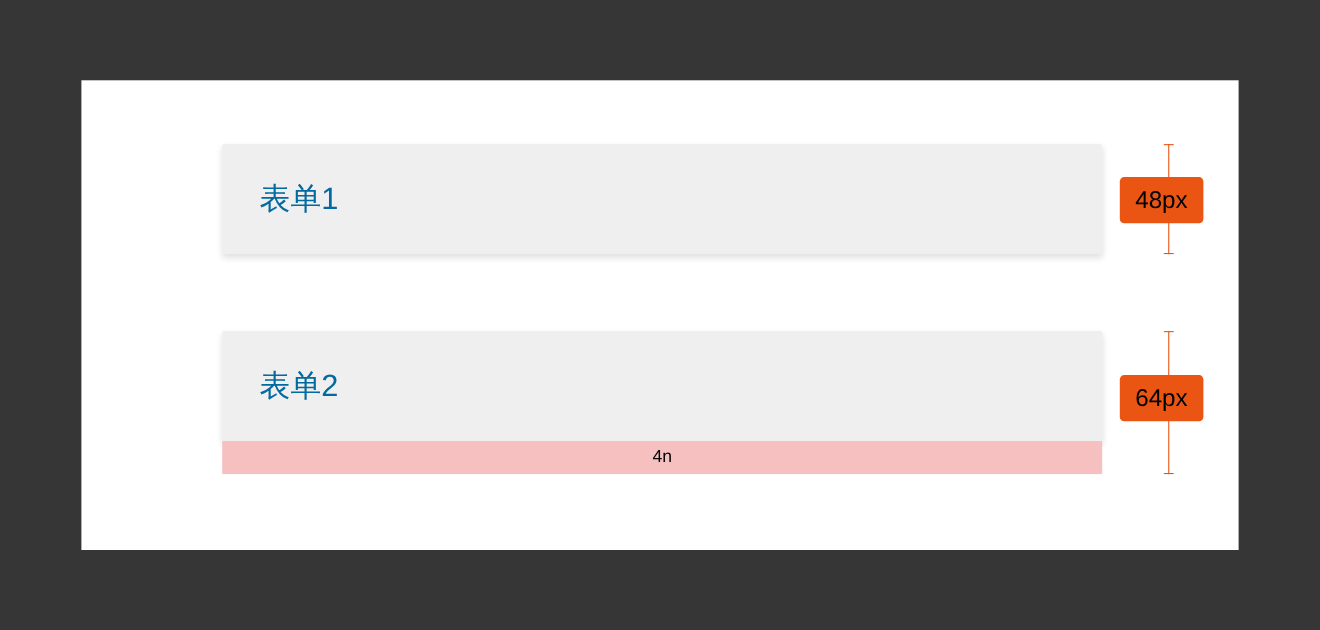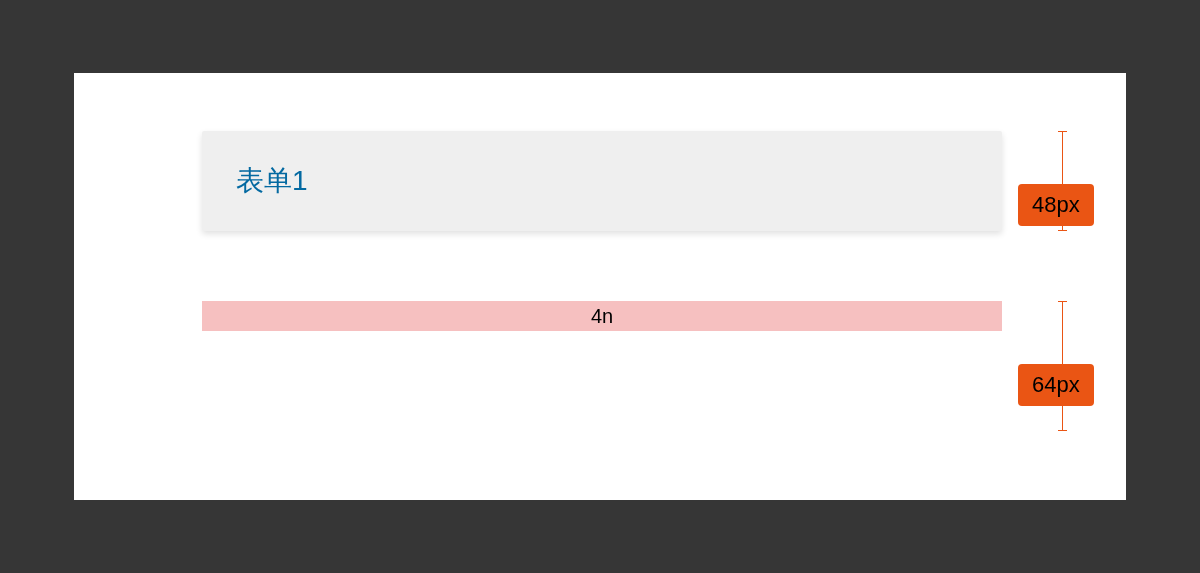--- a/index.html
+++ b/index.html
@@ -45,21 +45,21 @@
     .row2 {
       position: relative;
     }
     .extra-bar {
       background: #f6c0c0;
       height: 30px;
       width: 800px;
       display: flex;
       align-items: center;
       justify-content: center;
-      font-size: 20px;
+      font-size: 16px;
       color: #000;
       margin-top: 0;
     }
     .dim-bracket {
       position: absolute;
       right: -60px;
       display: flex;
       align-items: center;
     }
     .dim-bracket-line {
@@ -76,21 +76,20 @@
       background: #ea5514;
     }
     .dim-badge {
       position: absolute;
       background: #ea5514;
       color: #000;
       font-size: 22px;
       padding: 8px 14px;
       border-radius: 4px;
       white-space: nowrap;
-      margin-top: 23px;
     }
     
     .row1 .dim-bracket {
       top: 0;
       height: 100px;
     }
     .row1 .dim-bracket-line {
       top: 0;
       height: 100px;
     }
@@ -127,20 +126,23 @@
     </div>
     <div class="dim-bracket">
       <div class="dim-bracket-line"></div>
       <div class="dim-bracket-tick top"></div>
       <div class="dim-bracket-tick bot"></div>
       <div class="dim-badge">48px</div>
     </div>
   </div>
 
   <div class="form-row row2">
+    <div class="form-label-bar">
+      <span>表单2</span>
+    </div>
     <div class="extra-bar">
       <span>4n</span>
     </div>
     <div class="dim-bracket">
       <div class="dim-bracket-line"></div>
       <div class="dim-bracket-tick top"></div>
       <div class="dim-bracket-tick bot"></div>
       <div class="dim-badge">64px</div>
     </div>
   </div>

